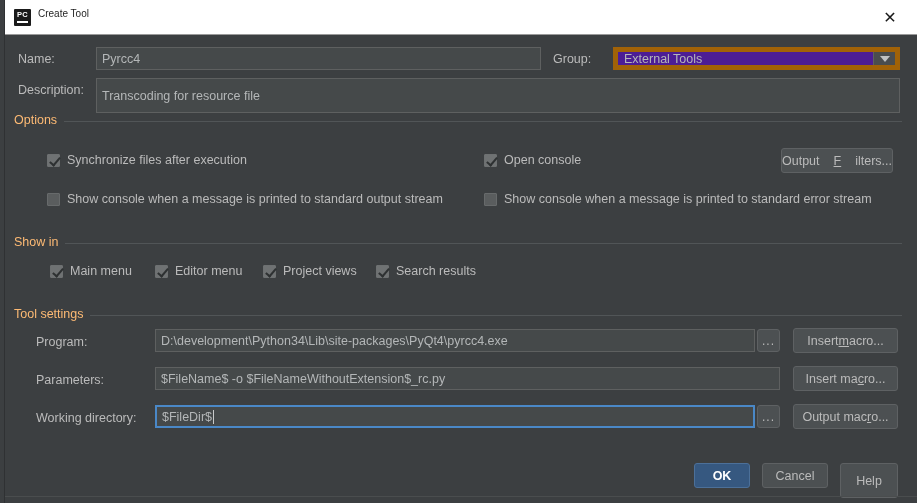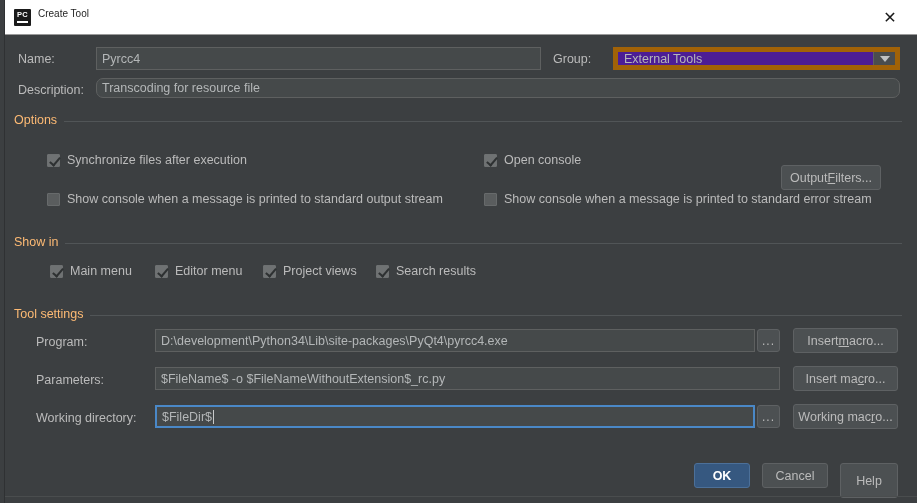--- a/index.html
+++ b/index.html
@@ -260,38 +260,38 @@
 
   <div class="lbl" style="left:553px; top:52px;">Group:</div>
   <div class="combo" style="left:613px; top:47px; width:287px; height:23px;">
     <div class="val">External Tools</div>
     <div class="arrowbox">
         <div class="tri"></div>
       </div>
   </div>
 
   <div class="lbl" style="left:18px; top:83px;">Description:</div>
-  <div class="field" style="left:96px; top:78px; width:804px; height:20px;border-radius:7px;">Transcoding for resource file</div>
+  <div class="field" style="left:96px; top:78px; width:804px; height:35px;">Transcoding for resource file</div>
 
   <div class="grpsep" style="left:14px; top:121px; width:888px;">
     <div class="gline" style="left:0; width:888px;"></div>
     <div class="gtext">Options</div>
   </div>
 
   <div class="cbrow" style="left:47px; top:153px;">
     <div class="cbox checked"></div>
     <div class="cblabel">Synchronize files after execution</div>
   </div>
 
   <div class="cbrow" style="left:484px; top:153px;">
     <div class="cbox checked"></div>
     <div class="cblabel">Open console</div>
   </div>
 
-  <div class="btn" style="left:781px; top:165px; width:100px; height:25px;">
+  <div class="btn" style="left:781px; top:148px; width:112px; height:25px;justify-content:space-between;">
     <span>Output </span>
       <span class="mn">F</span>
       <span>ilters...</span>
   </div>
 
   <div class="cbrow" style="left:47px; top:192px;">
     <div class="cbox unchecked"></div>
     <div class="cblabel">Show console when a message is printed to standard output stream</div>
   </div>
 
@@ -344,21 +344,21 @@
       <span>ro...</span>
   </div>
 
   <div class="lbl" style="left:36px; top:411px;">Working directory:</div>
   <div class="field focused" style="left:155px; top:405px; width:600px; height:23px;">
     <span>$FileDir$</span>
       <span class="caret"></span>
   </div>
   <div class="browse" style="left:757px; top:405px; width:23px; height:23px;">...</div>
   <div class="btn" style="left:793px; top:404px; width:105px; height:25px;">
-    <span>Working mac</span>
+    <span>Output mac</span>
       <span class="mn">r</span>
       <span>o...</span>
   </div>
 
   <div class="btn default" style="left:694px; top:463px; width:56px; height:25px;">OK</div>
   <div class="btn" style="left:762px; top:463px; width:66px; height:25px;">Cancel</div>
   <div class="btn" style="left:840px; top:463px; width:58px; height:35px;">Help</div>
 
   <div class="bottom-rule" style="top:496px;"></div>
 

